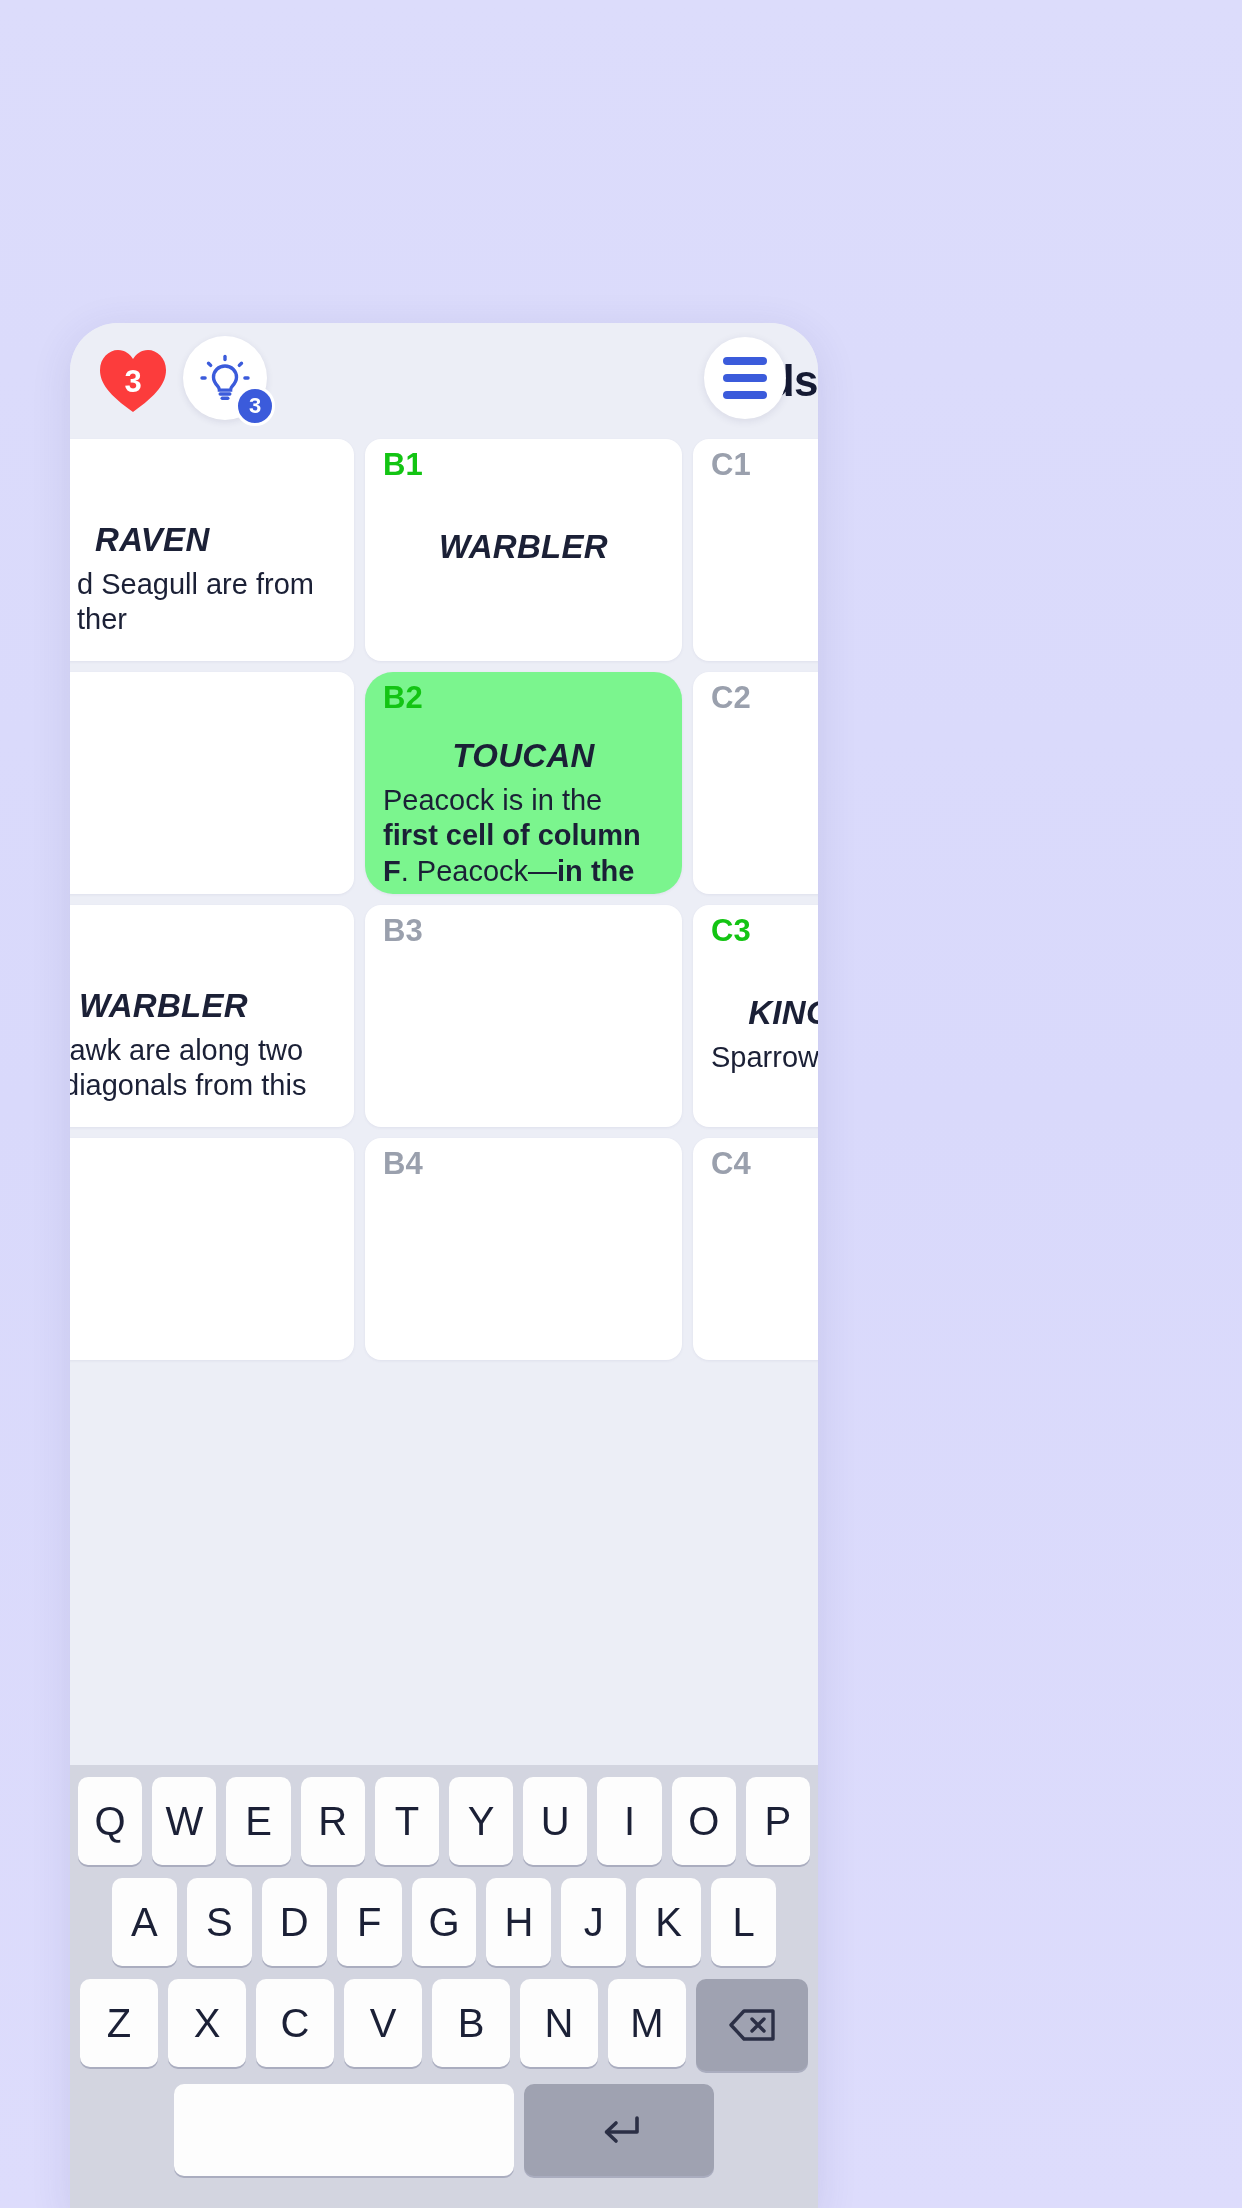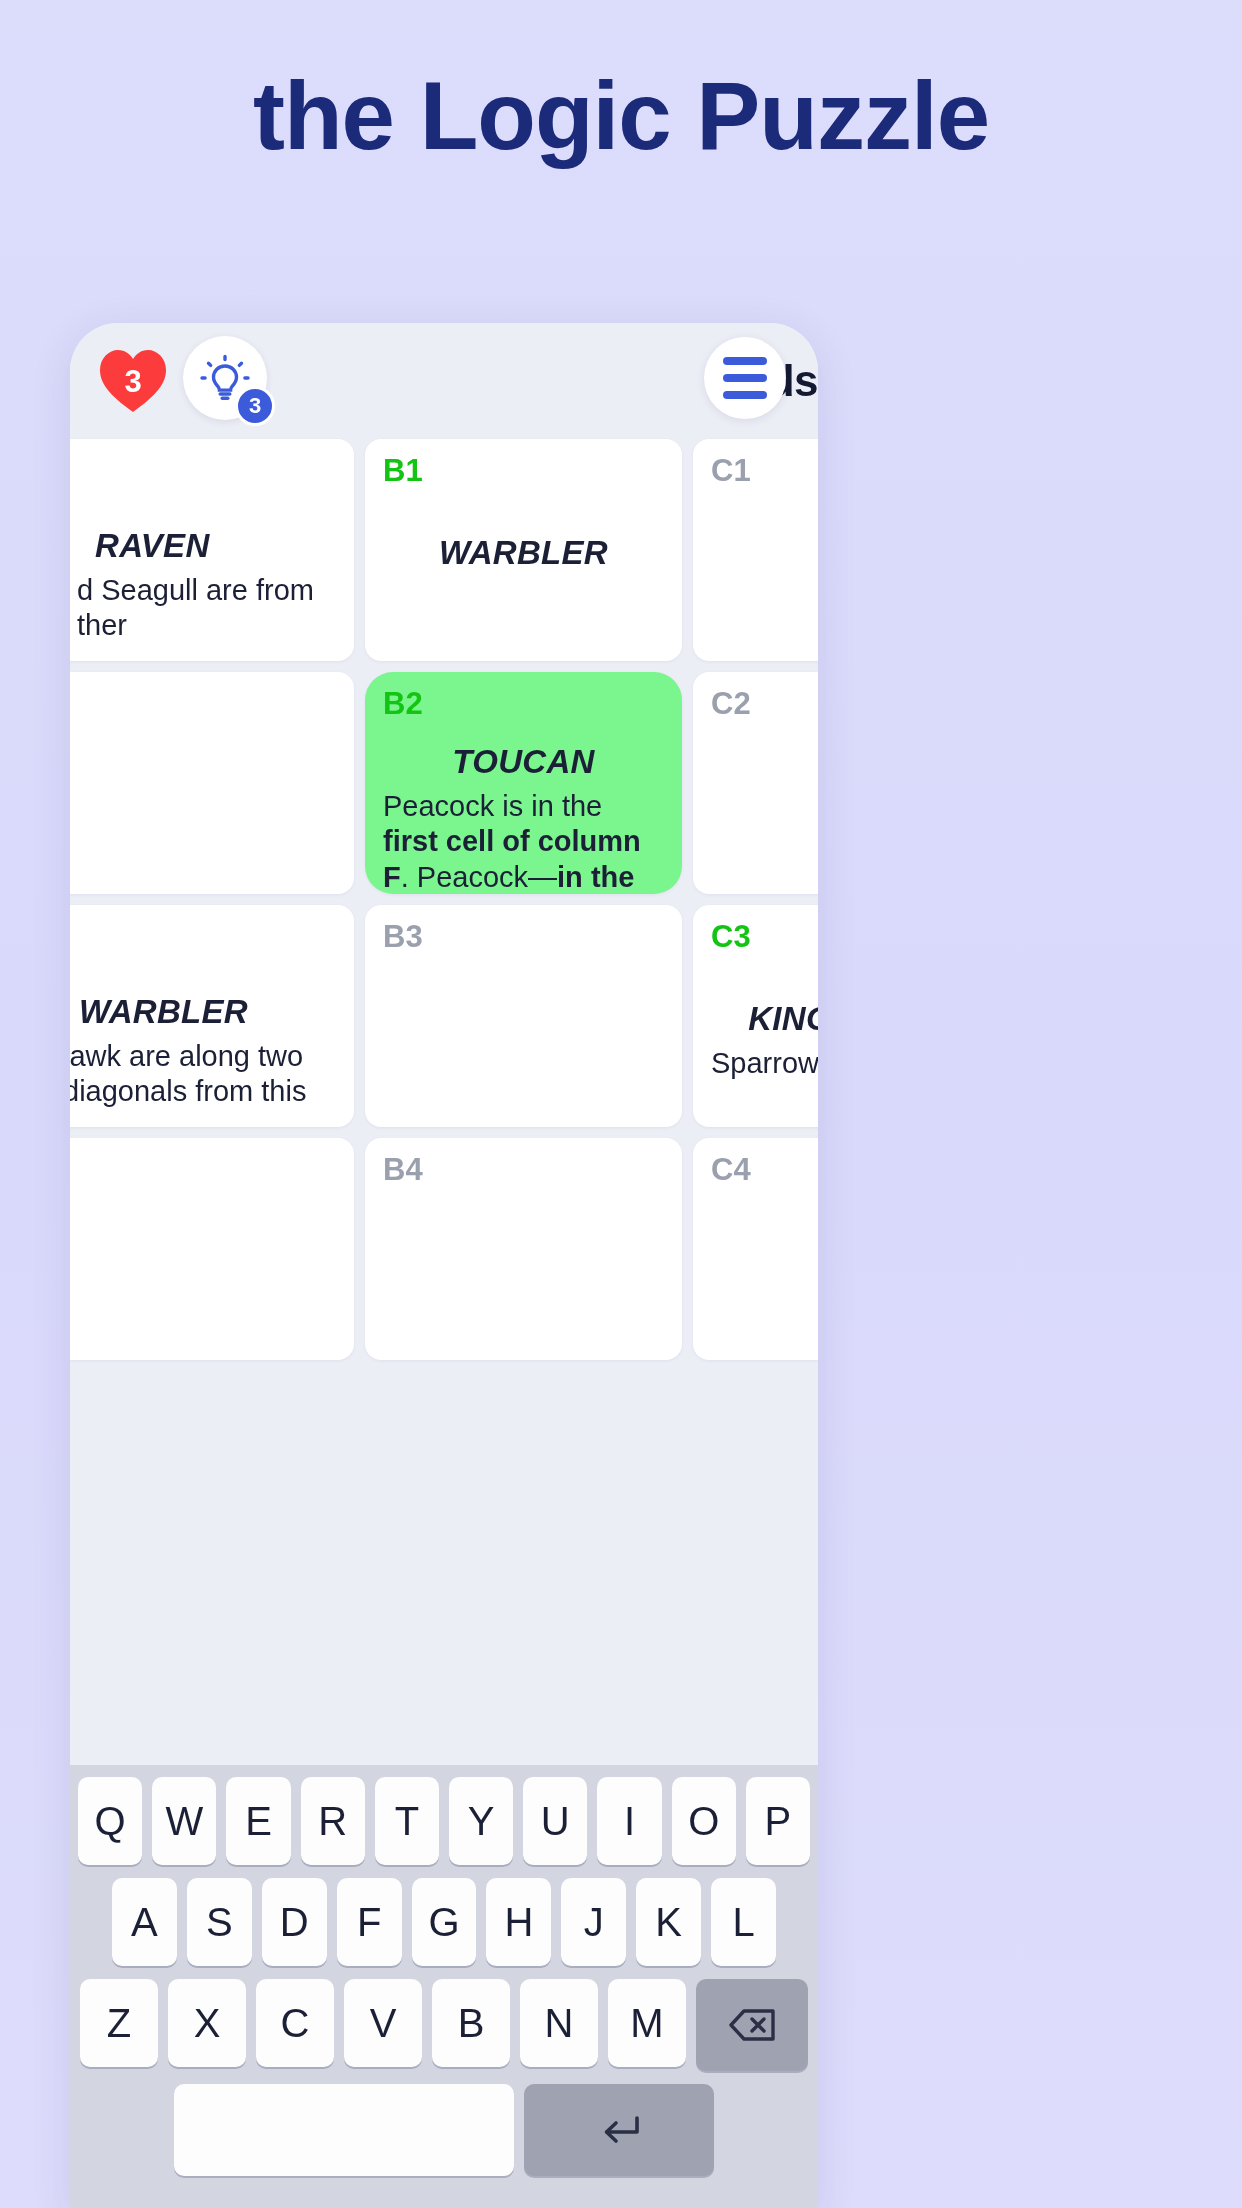--- a/index.html
+++ b/index.html
@@ -148,21 +148,21 @@
     grid-auto-rows: 222px;
     gap: 11px;
     padding: 0 0 0 0;
   }
 
   .cell {
     position: relative;
     background: #ffffff;
     border-radius: 16px;
     overflow: hidden;
-    padding: 16px 18px 10px 18px;
+    padding: 10px 18px 10px 18px;
     box-shadow: 0 1px 3px rgba(60,60,120,0.07);
   }
   .cell.green { background: #7bf58e; border-radius: 28px; }
 
   .cell-id {
     font-size: 31px;
     font-weight: bold;
     color: #9aa0ad;
     line-height: 1;
   }
@@ -228,21 +228,20 @@
   }
   .key.fn.enter { flex: 0 0 190px; }
   .key.fn svg { width: 52px; height: 40px; display: block; }
 </style>
 </head>
 <body>
 
 <div id="page">
 
   <div class="headline">
-    <span class="l2">the Logic Puzzle</span>
   </div>
 
   <div class="phone">
 
     <div class="appbar">
 
       <div class="heart-wrap">
         <svg viewBox="0 0 72 72">
           <path d="M36 67 C12 50 3 38 3 25 C3 13 12 5 21 5 C28 5 33 9 36 14 C39 9 44 5 51 5 C60 5 69 13 69 25 C69 38 60 50 36 67 Z" fill="#fc3c3c"></path>
         </svg>

